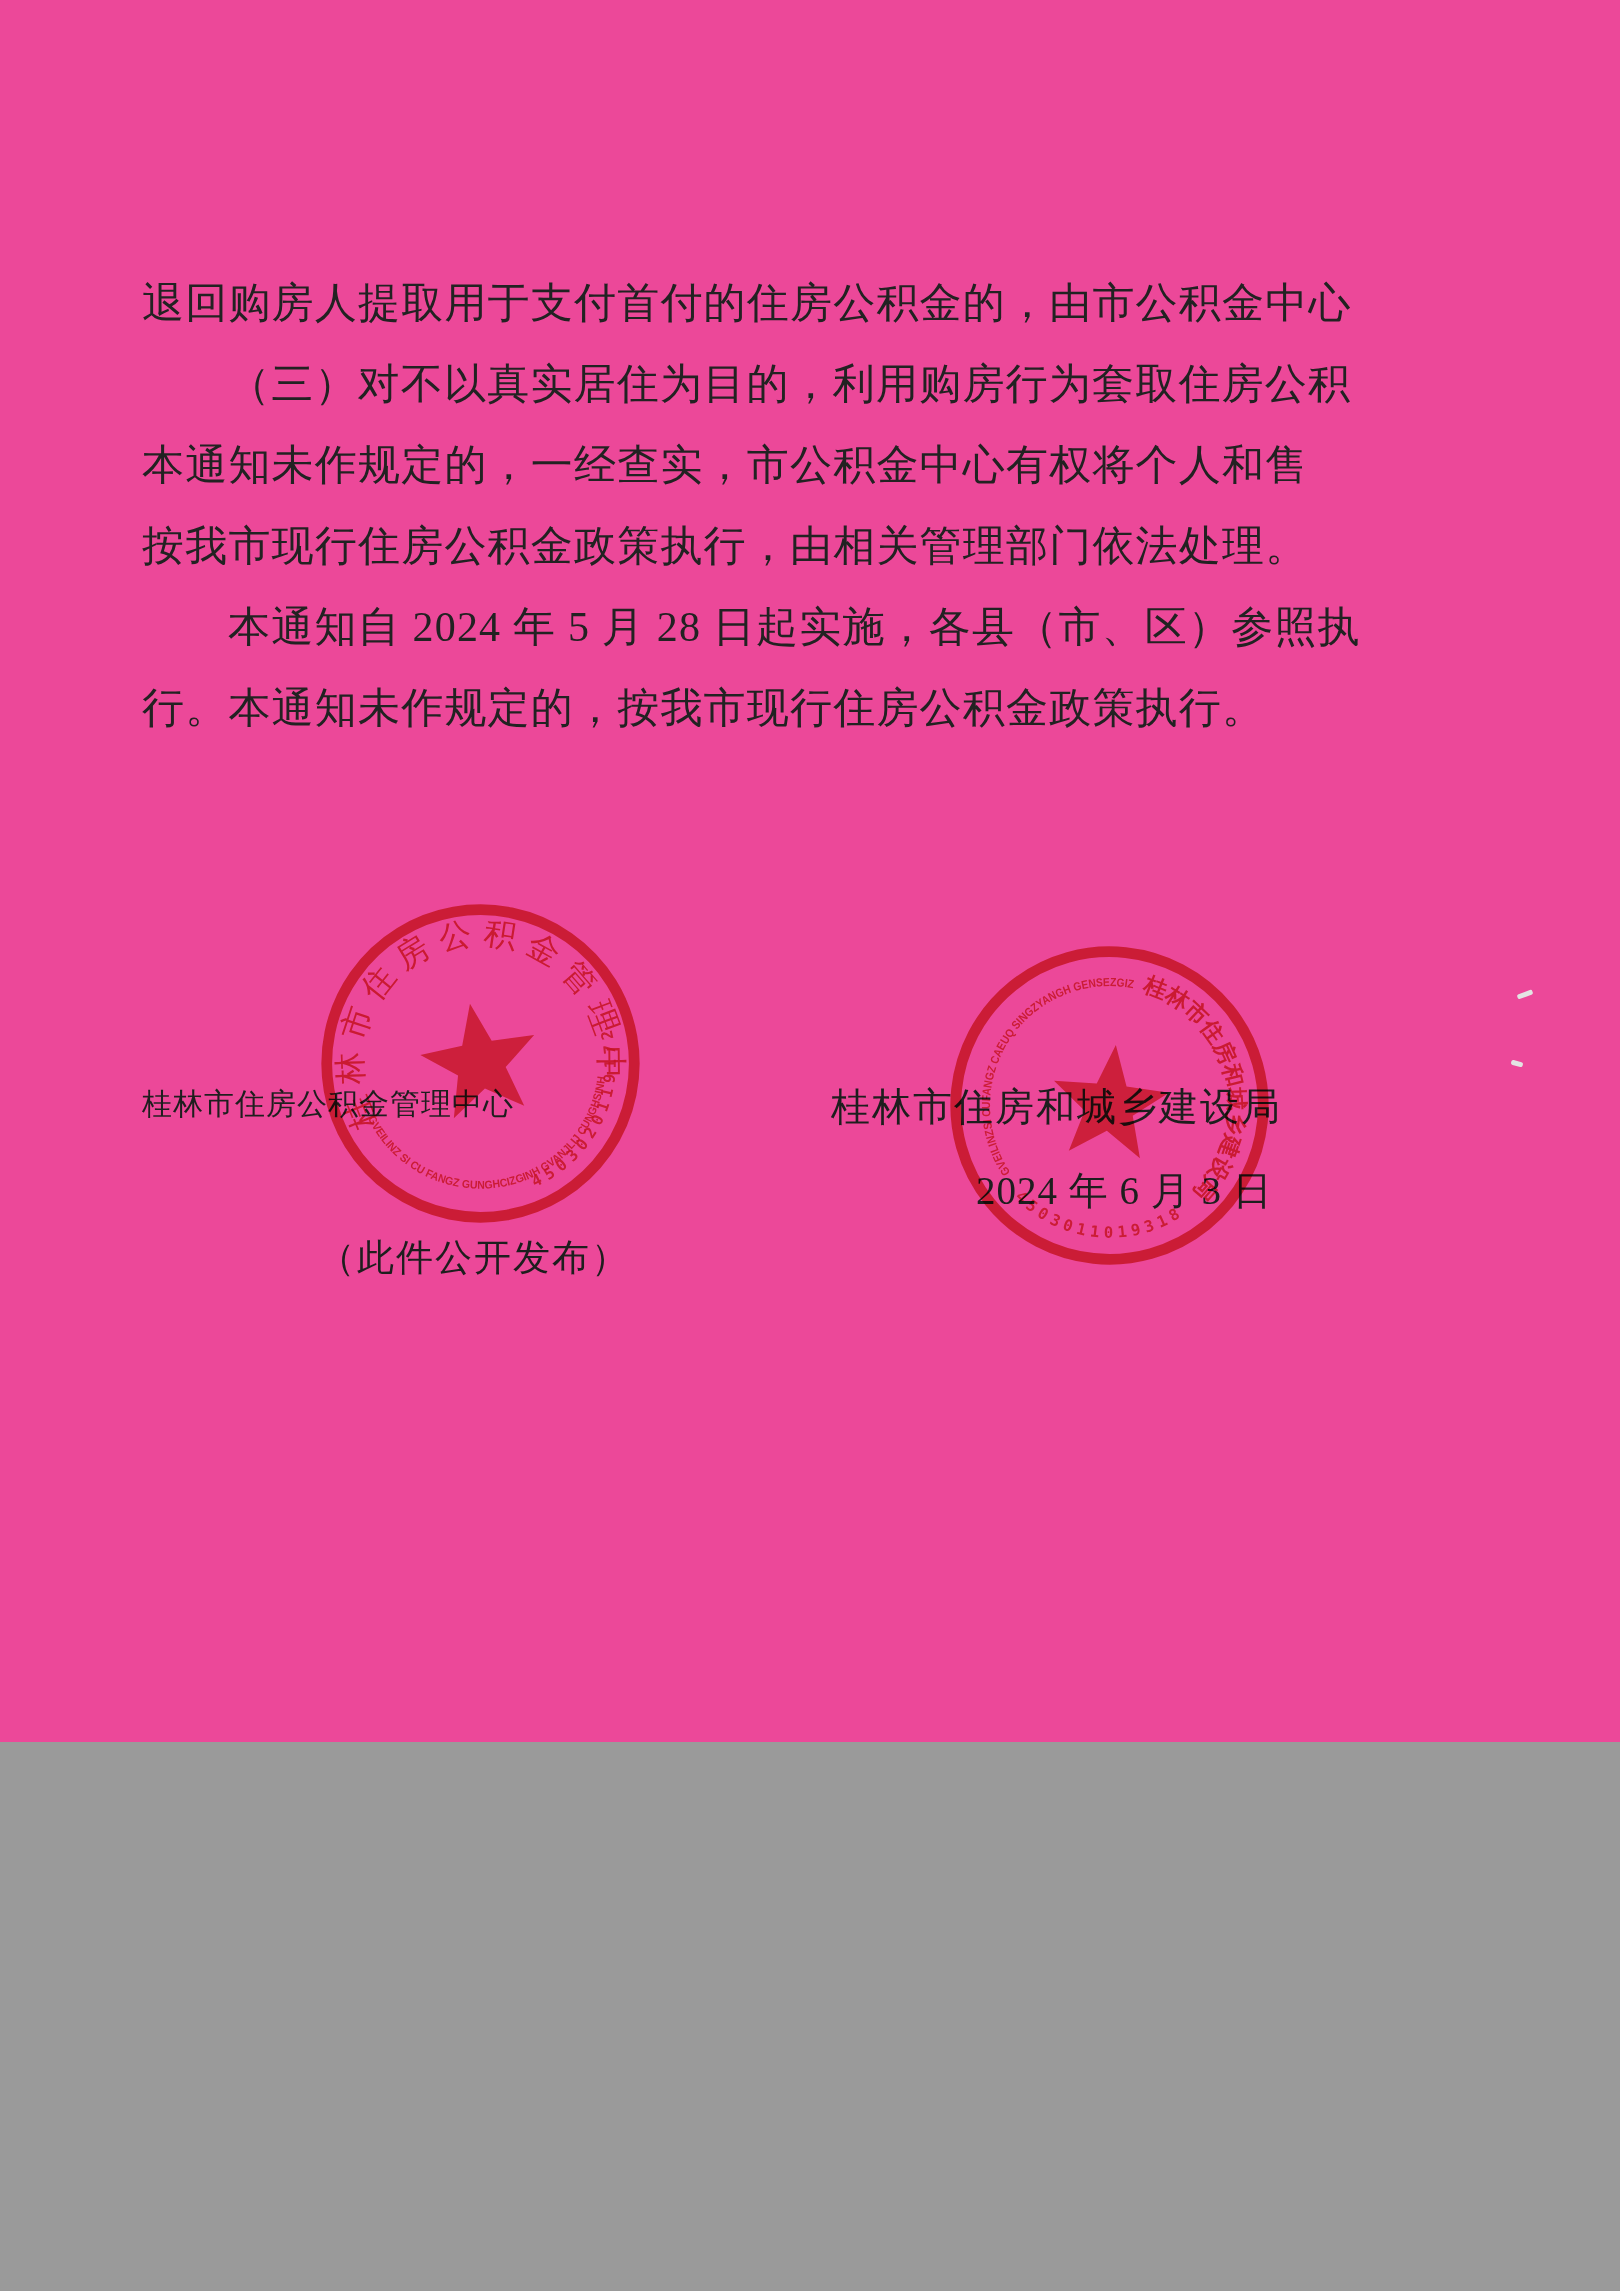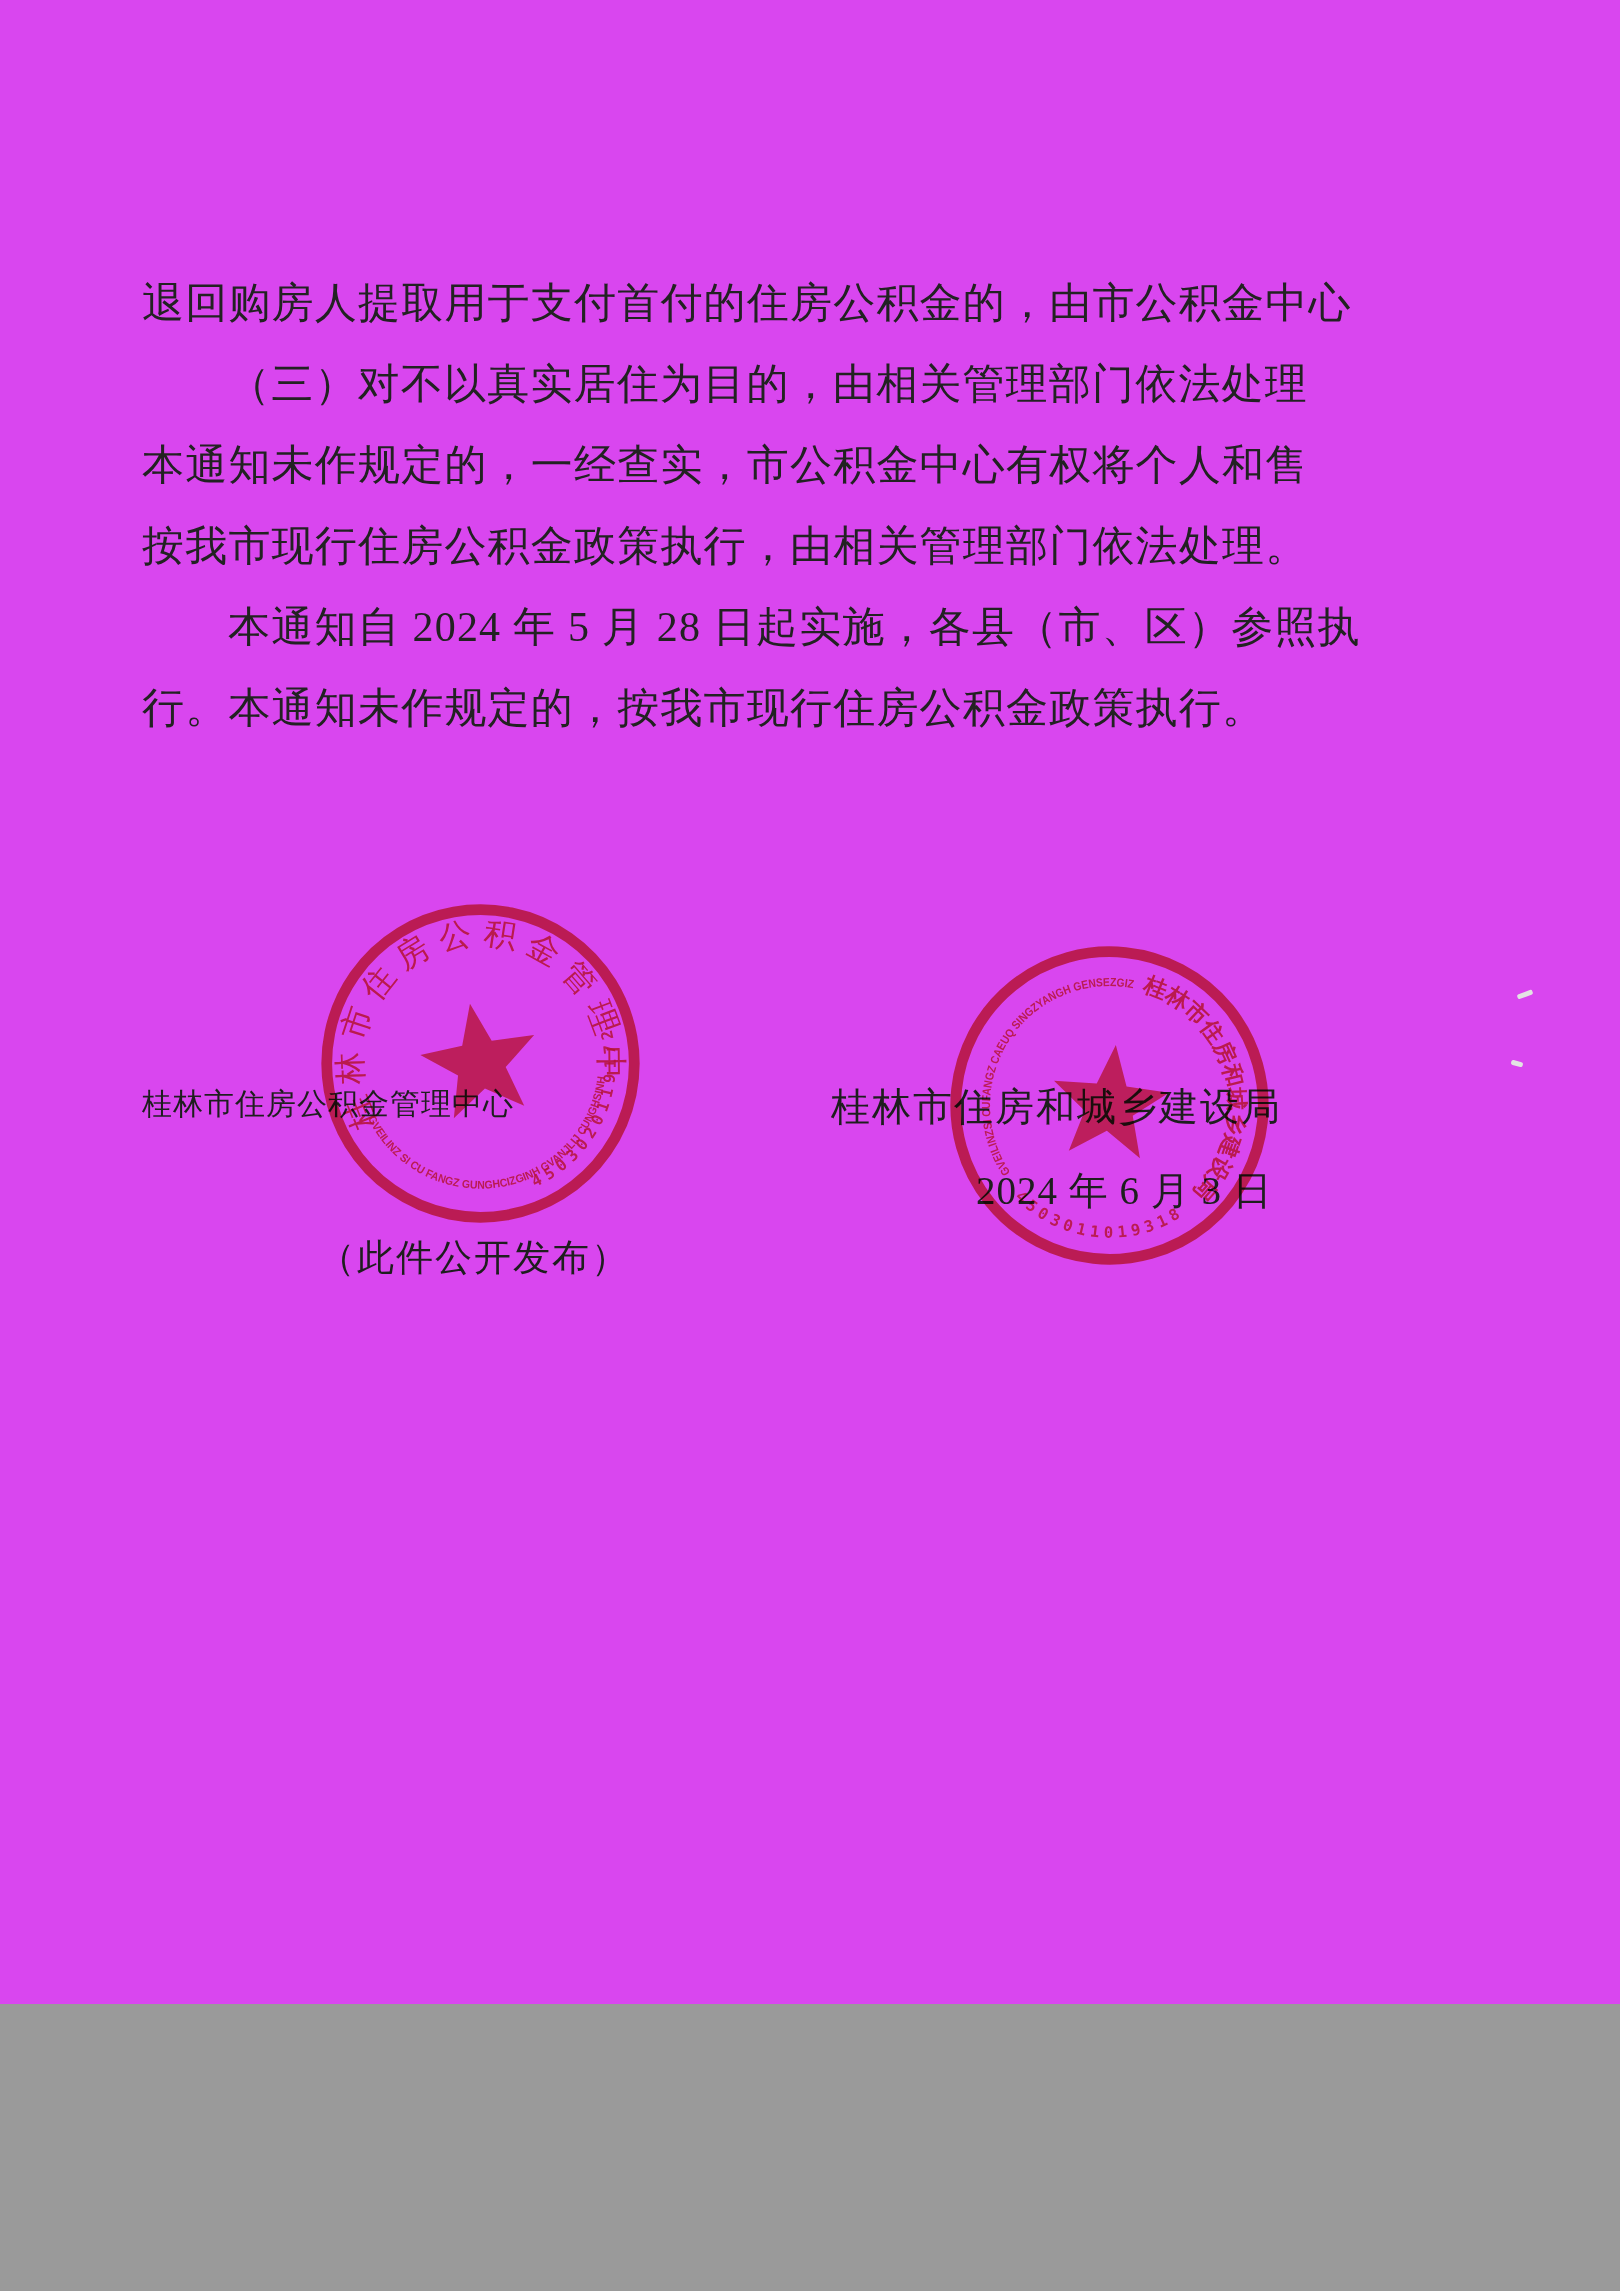--- a/index.html
+++ b/index.html
@@ -1,19 +1,19 @@
 <!DOCTYPE html>
 <html><head>
 <meta charset="utf-8">
 <style>
   html,body{margin:0;padding:0;background:#9a9a9a;}
   .page{
     position:relative;
-    width:1620px;height:2004px;
-    background:#d946ef;
+    width:1620px;height:1742px;
+    background:#ec4899;
     overflow:hidden;
     font-family:"Liberation Serif","DejaVu Serif",serif;
     color:#1c1c1c;
   }
   
   .body-text{
     position:absolute;left:142px;top:263px;width:1343px;
     font-size:42px;letter-spacing:1.2px;line-height:81px;
     color:#222;
   }
@@ -61,21 +61,21 @@
   .smudge-1{left:1517px;top:992px;width:15.7px;height:4.9px;transform:rotate(-20deg);}
   .smudge-2{left:1511px;top:1061px;width:11.8px;height:4.9px;transform:rotate(15deg);}
 </style>
 </head>
 <body>
 
 <div class="page">
 
   <div class="body-text">
     <div class="line">退回购房人提取用于支付首付的住房公积金的，由市公积金中心</div>
-    <div class="line indent">（三）对不以真实居住为目的，由相关管理部门依法处理</div>
+    <div class="line indent">（三）对不以真实居住为目的，利用购房行为套取住房公积</div>
     <div class="line">本通知未作规定的，一经查实，市公积金中心有权将个人和售</div>
     <div class="line">按我市现行住房公积金政策执行，由相关管理部门依法处理。</div>
     <div class="line indent">本通知自 2024 年 5 月 28 日起实施，各县（市、区）参照执</div>
     <div class="line">行。本通知未作规定的，按我市现行住房公积金政策执行。</div>
   </div>
 
   <div class="sig-left">桂林市住房公积金管理中心</div>
   <div class="sig-right">桂林市住房和城乡建设局</div>
   <div class="sig-date">2024 年 6 月 3 日</div>
   <div class="sig-note">（此件公开发布）</div>

